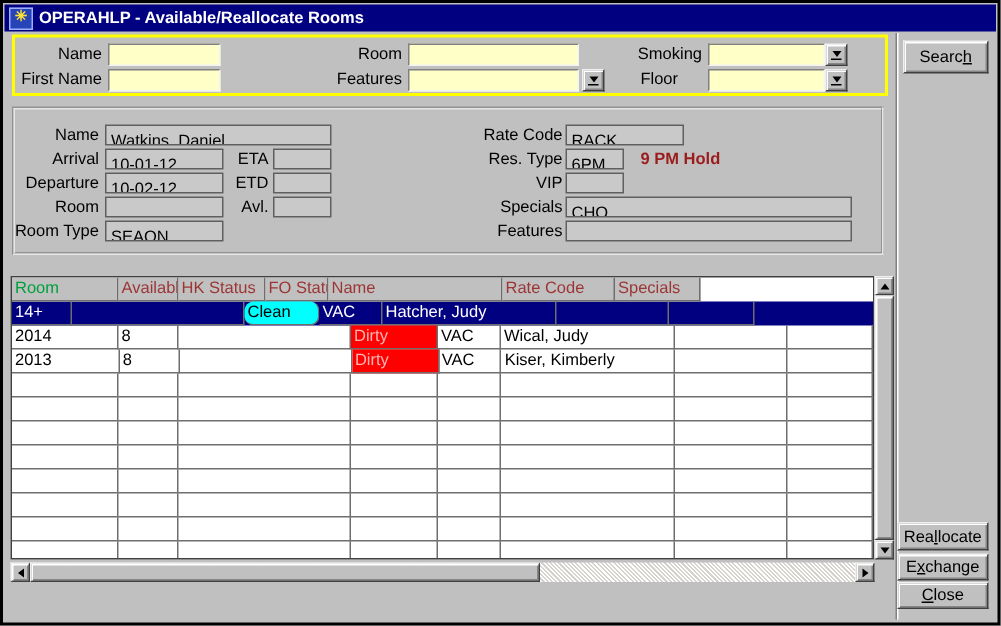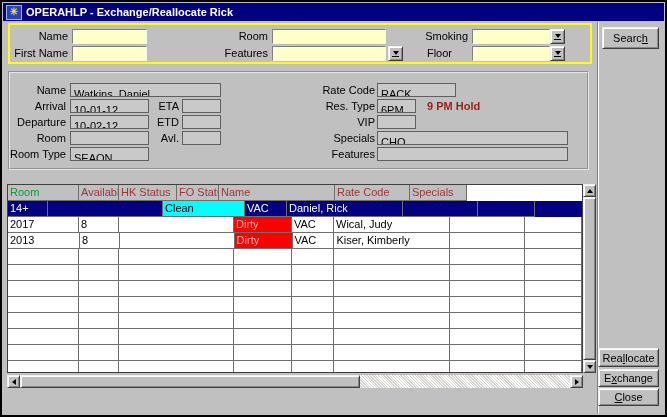--- a/index.html
+++ b/index.html
@@ -67,21 +67,21 @@
   .note{font-weight:bold;white-space:nowrap;height:14px;line-height:14px;}
   u{text-decoration:underline;}
 </style>
 </head>
 <body>
 
 <div class="win">
 
   <div class="abs titlebar">
     <span class="appicon">✳</span>
-    <span>OPERAHLP - Exchange/Reallocate Rick</span>
+    <span>OPERAHLP - Available/Reallocate Rooms</span>
   </div>
 
   <div class="abs groove-v" style="left:595px;top:20px;width:2px;height:391px;"></div>
 
   <div class="abs ypanel" style="left:6px;top:21px;width:584px;height:41px;"></div>
 
   <div class="abs lbl" style="left:18px;top:27px;width:48px;">Name</div>
   <input class="abs yi" style="left: 70px; top: 27px; width: 75px;" value="">
   <div class="abs lbl" style="left:10px;top:44px;width:56px;">First Name</div>
   <input class="abs yi" style="left: 70px; top: 44px; width: 75px;" value="">
@@ -156,28 +156,28 @@
         <div class="tc th" style="width: 58px; color: rgb(156, 53, 53);">HK Status</div>
         <div class="tc th" style="width: 42px; color: rgb(156, 53, 53);">FO Status</div>
         <div class="tc th" style="width: 116px; color: rgb(156, 53, 53);">Name</div>
         <div class="tc th" style="width: 75px; color: rgb(156, 53, 53);">Rate Code</div>
         <div class="tc th" style="width: 57px; color: rgb(156, 53, 53);">Specials</div>
       </div>
     <div id="tbody">
         <div class="tr sel" style="background: rgb(0, 0, 128); color: rgb(255, 255, 255);">
           <div class="tc" style="width: 40px;">14+</div>
           <div class="tc" style="width: 115px;"></div>
-          <div class="tc" style="width: 82px; background: rgb(0, 255, 255); color: rgb(0, 0, 0);">Clean</div>
+          <div class="tc" style="width: 50px; background: rgb(0, 255, 255); color: rgb(0, 0, 0); border-radius: 6px;">Clean</div>
           <div class="tc" style="width: 42px;">VAC</div>
-          <div class="tc" style="width: 116px;">Daniel, Rick</div>
-          <div class="tc" style="width: 75px;"></div>
-          <div class="tc" style="width: 57px;"></div>
-        </div>
-        <div class="tr">
-          <div class="tc" style="width: 71px;">2017</div>
+          <div class="tc" style="width: 116px;">Hatcher, Judy</div>
+          <div class="tc" style="width: 75px;"></div>
+          <div class="tc" style="width: 57px;"></div>
+        </div>
+        <div class="tr">
+          <div class="tc" style="width: 71px;">2014</div>
           <div class="tc" style="width: 40px;">8</div>
           <div class="tc" style="width: 115px;"></div>
           <div class="tc" style="width: 58px; background: rgb(255, 0, 0); color: rgb(255, 180, 180);">Dirty</div>
           <div class="tc" style="width: 42px;">VAC</div>
           <div class="tc" style="width: 116px;">Wical, Judy</div>
           <div class="tc" style="width: 75px;"></div>
           <div class="tc" style="width: 57px;"></div>
         </div>
         <div class="tr">
           <div class="tc" style="width: 72px;">2013</div>

